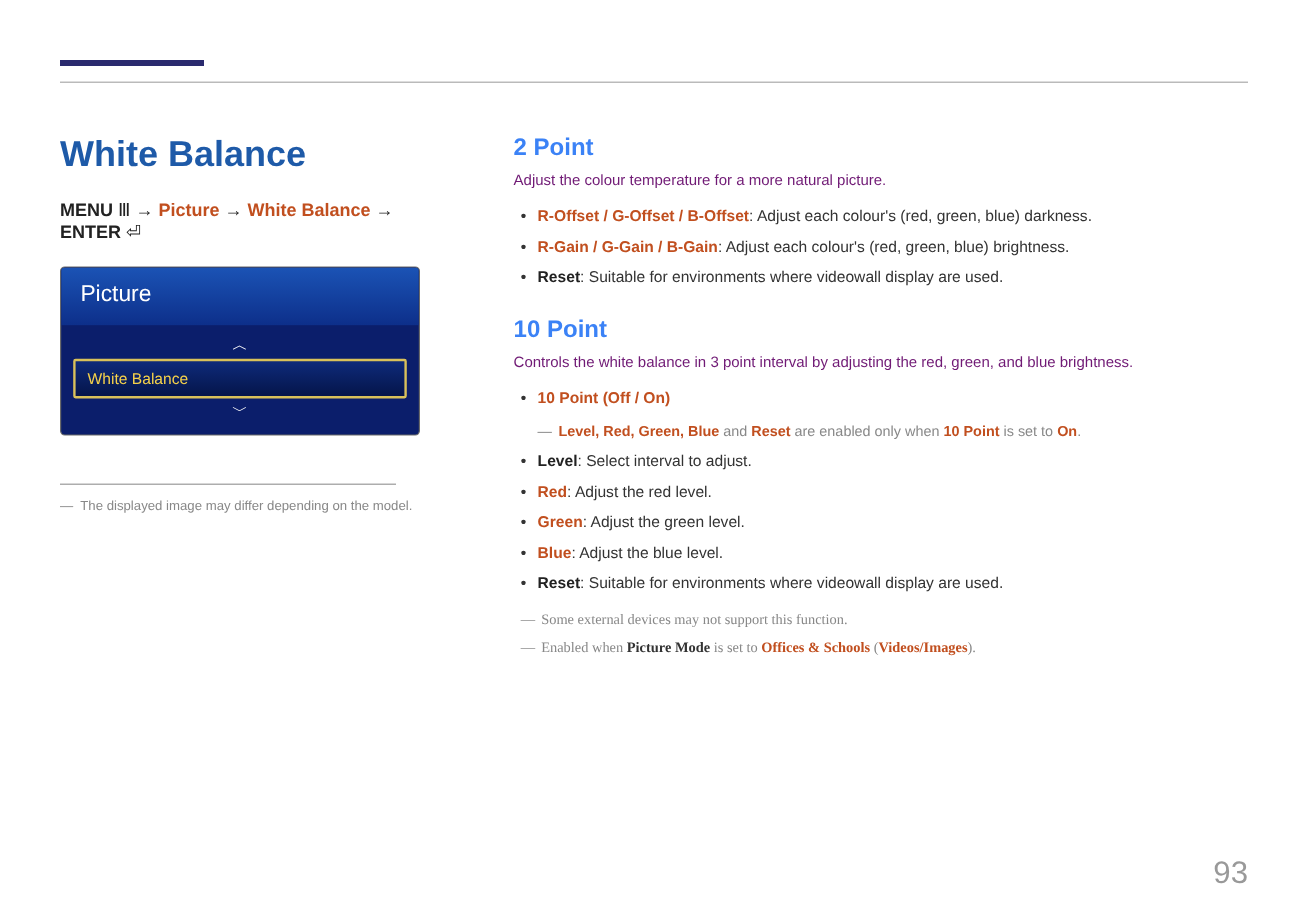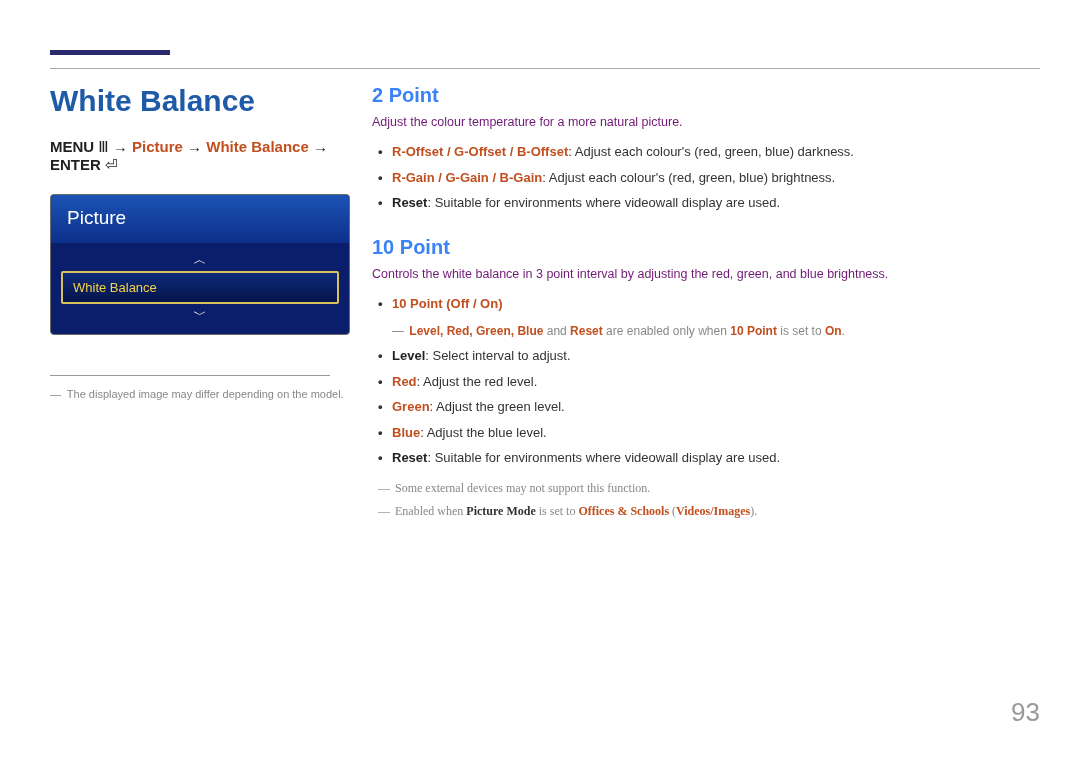--- a/index.html
+++ b/index.html
@@ -13,26 +13,26 @@
   }
   .page-accent {
     position: absolute; left: 50px; top: 50px; width: 120px; height: 5px;
     background: #2a2a6e;
   }
   .hr-top {
     position: absolute; left: 50px; right: 40px; top: 68px; height: 1px;
     background: #aaa;
   }
   .page-number {
-    position: absolute; right: 40px; bottom: 35px; font-size: 26px;
+    position: absolute; right: 40px; bottom: 20px; font-size: 26px;
     color: #999; font-weight: 300;
   }
   .content {
-    position: absolute; left: 50px; top: 84px; right: 40px;
-    display: flex; 
+    position: absolute; left: 50px; top: 112px; right: 40px;
+    display: flex; gap: 56px;
   }
   .col-left { width: 322px; flex-shrink: 0; }
   .col-right { flex: 1; }
   .title {
     color: #1e5aa8; font-size: 30px; font-weight: 600; margin-bottom: 20px;
   }
   .breadcrumb {
     font-size: 15px; font-weight: 700; color: #222; margin-bottom: 20px;
   }
   .breadcrumb .hl { color: #c14f1f; }

